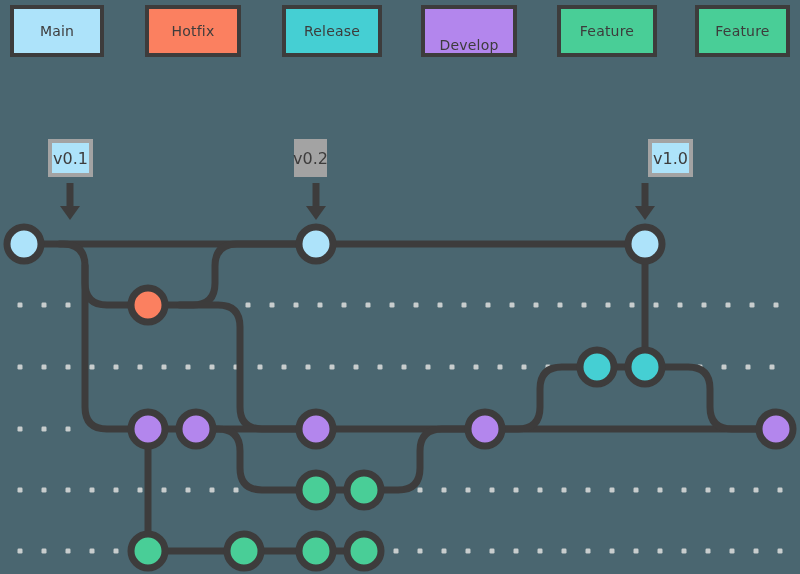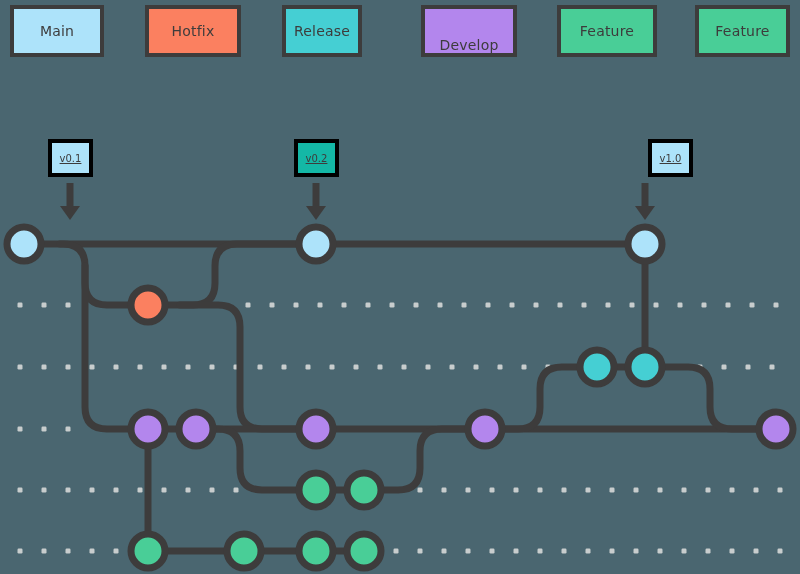--- a/index.html
+++ b/index.html
@@ -23,60 +23,59 @@
     display:flex;align-items:center;justify-content:center;
     color:#3d3c3c;
     font-size:14px;
     letter-spacing:0.2px;
   }
 
   
   .tag{
     position:absolute;
     box-sizing:border-box;
-    border:4px solid #000000;
+    border:4px solid #a3a3a3;
     background:#ade3fa;
     display:flex;align-items:center;justify-content:center;
     color:#3d3c3c;
-    font-size:10px;
-    text-decoration:underline;
+    font-size:16px;
   }
   svg.graph{position:absolute;left:0;top:0;width:800px;height:574px;}
 </style>
 </head>
 <body>
 
 <div id="stage">
 
   <div class="legend">
       <div class="legend-item" style="left: 10px; top: 5px; width: 94px; height: 52px; background: rgb(173, 227, 250);">
         <span>Main</span>
       </div>
       <div class="legend-item" style="left: 145px; top: 5px; width: 96px; height: 52px; background: rgb(251, 128, 96);">
         <span>Hotfix</span>
       </div>
-      <div class="legend-item" style="left: 282px; top: 5px; width: 80px; height: 52px; background: rgb(69, 207, 211);">
+      <div class="legend-item" style="left: 282px; top: 5px; width: 100px; height: 52px; background: rgb(69, 207, 211);">
         <span>Release</span>
       </div>
       <div class="legend-item" style="left: 421px; top: 5px; width: 96px; height: 52px; background: rgb(179, 134, 237); align-items: flex-end;">
         <span>Develop</span>
       </div>
       <div class="legend-item" style="left: 557px; top: 5px; width: 100px; height: 52px; background: rgb(73, 206, 151);">
         <span>Feature</span>
       </div>
       <div class="legend-item" style="left: 695px; top: 5px; width: 95px; height: 52px; background: rgb(73, 206, 151);">
         <span>Feature</span>
       </div>
     </div>
 
   <div id="tag-layer">
       <div class="tag" style="left: 48px; top: 139px; width: 45px; height: 38px; background: rgb(173, 227, 250);">
         <span>v0.1</span>
       </div>
-      <div class="tag" style="left: 294px; top: 139px; width: 45px; height: 38px; background: #14b8a6;">
+      <div class="tag" style="left: 294px; top: 139px; width: 33px; height: 38px; background: #a3a3a3;">
         <span>v0.2</span>
       </div>
       <div class="tag" style="left: 648px; top: 139px; width: 45px; height: 38px; background: rgb(173, 227, 250);">
         <span>v1.0</span>
       </div>
     </div>
 
   <svg class="graph" viewBox="0 0 800 574" xmlns="http://www.w3.org/2000/svg">
     <g id="dotted-layer">
         <g>

